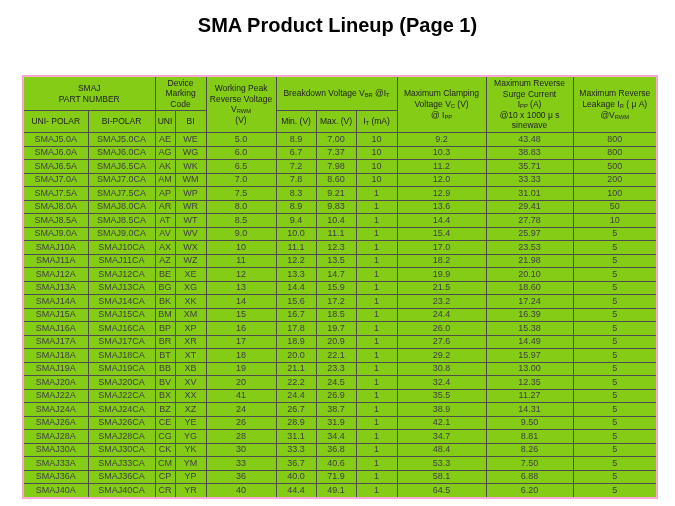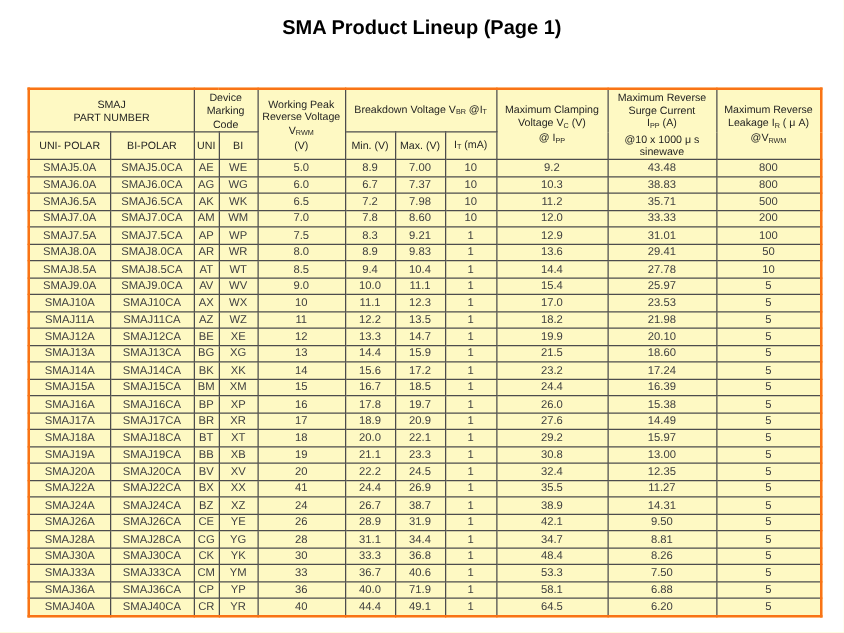--- a/index.html
+++ b/index.html
@@ -5,32 +5,32 @@
   html, body { margin: 0; padding: 0; }
   body {
     width: 675px; height: 506px;
     background: #ffffff;
     font-family: "Liberation Sans", sans-serif;
     overflow: hidden;
   }
   .page-title {
     margin: 14px 0 0 0;
     text-align: center;
-    font-size: 16px;
+    font-size: 20px;
     font-weight: bold;
     color: #000000;
     letter-spacing: 0px;
   }
   table.lineup {
     border-collapse: collapse;
     table-layout: fixed;
     width: 634px;
     margin: 38px 0 0 22px;
-    border: 2px solid #f97316;
-    background: #fef9c3;
+    border: 2px solid #f9a8d4;
+    background: #84cc16;
   }
   .lineup th, .lineup td {
     border: 1px solid #4d4d4d;
     text-align: center;
     vertical-align: middle;
     padding: 0;
     overflow: hidden;
     white-space: nowrap;
   }
   .lineup th {

